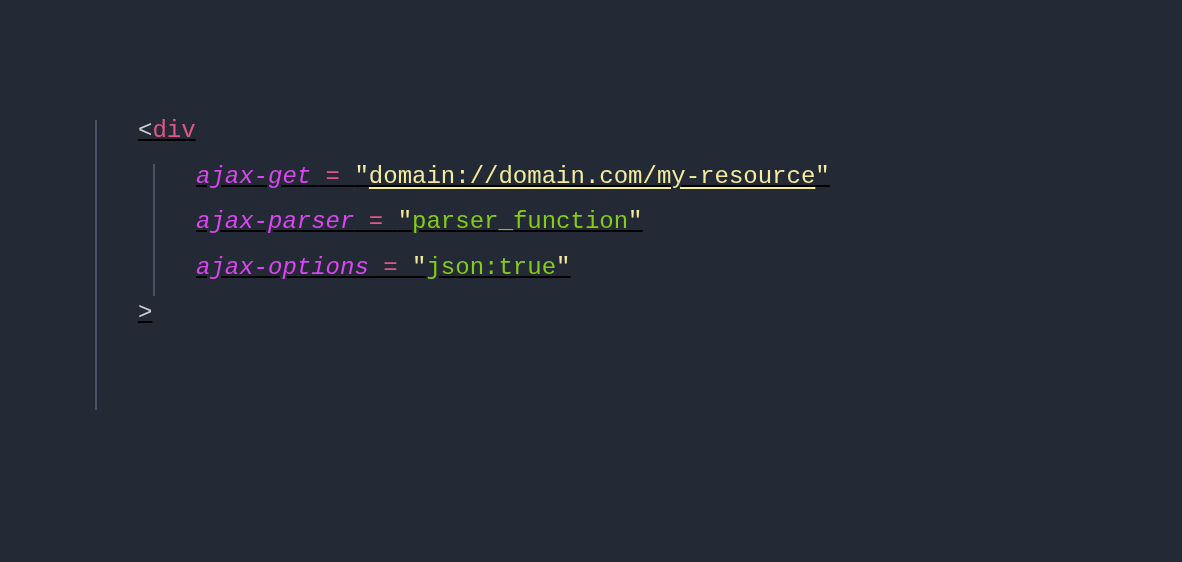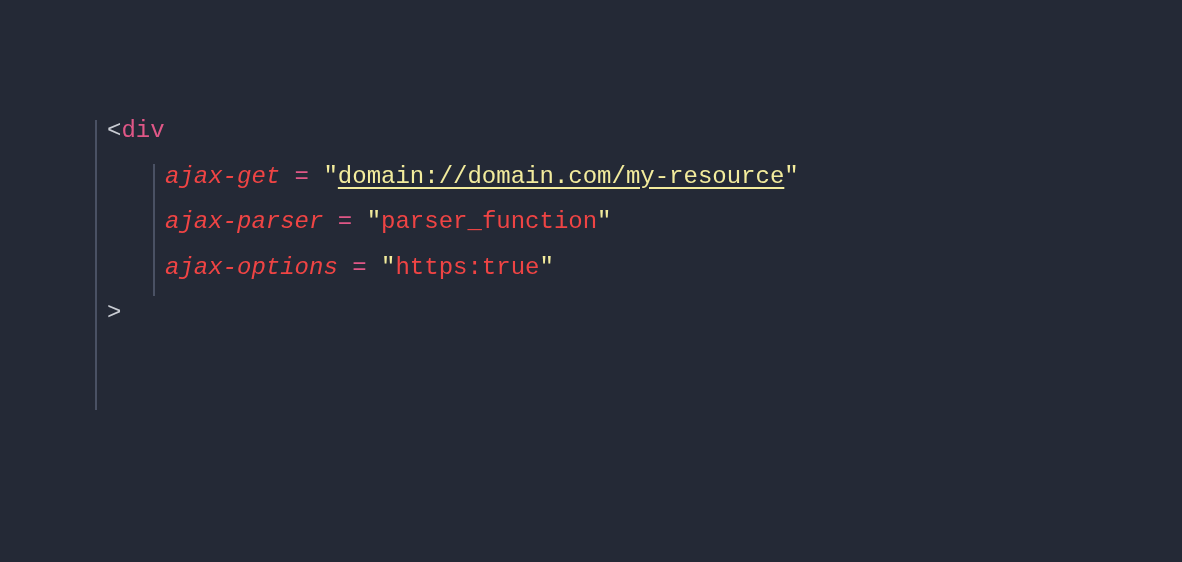--- a/index.html
+++ b/index.html
@@ -23,48 +23,49 @@
     }
     .vertical-line {
       position: absolute;
       left: 0;
       top: 12px;
       width: 2px;
       height: 290px;
       background: #4a5164;
     }
     .code-content {
-      margin-left: 12px;
+      margin-left: 43px;
+      text-decoration: underline;
     }
     .inner-vertical-line {
       position: absolute;
       left: 58px;
       top: 56px;
       width: 2px;
       height: 132px;
       background: #4a5164;
     }
     .line {
       white-space: pre;
     }
     .bracket { color: #c9ccd3; }
     .tag-name { color: #e05787; }
-    .attr-name { color: #ef4444; font-style: italic; }
+    .attr-name { color: #d946ef; font-style: italic; }
     .equals { color: #e05787; }
     .quote { color: #f3ec9d; }
-    .string-value { color: #ef4444; }
+    .string-value { color: #84cc16; }
     .string-link { color: #f3ec9d; text-decoration: underline; text-decoration-color: #f3ec9d; text-underline-offset: 4px; }
     .indent-1 { padding-left: 58px; }
   </style>
 </head>
 <body>
 
 <div class="code-container">
   <div class="vertical-line"></div>
   <div class="inner-vertical-line"></div>
   <div class="code-content">
     <div class="line"><span class="bracket">&lt;</span><span class="tag-name">div</span></div>
     <div class="line indent-1"><span class="attr-name">ajax-get</span><span class="equals"> = </span><span class="quote">"</span><span class="string-link">domain://domain.com/my-resource</span><span class="quote">"</span></div>
     <div class="line indent-1"><span class="attr-name">ajax-parser</span><span class="equals"> = </span><span class="quote">"</span><span class="string-value">parser_function</span><span class="quote">"</span></div>
-    <div class="line indent-1"><span class="attr-name">ajax-options</span><span class="equals"> = </span><span class="quote">"</span><span class="string-value">https:true</span><span class="quote">"</span></div>
+    <div class="line indent-1"><span class="attr-name">ajax-options</span><span class="equals"> = </span><span class="quote">"</span><span class="string-value">json:true</span><span class="quote">"</span></div>
     <div class="line"><span class="bracket">&gt;</span></div>
   </div>
 </div>
 
 </body></html>

